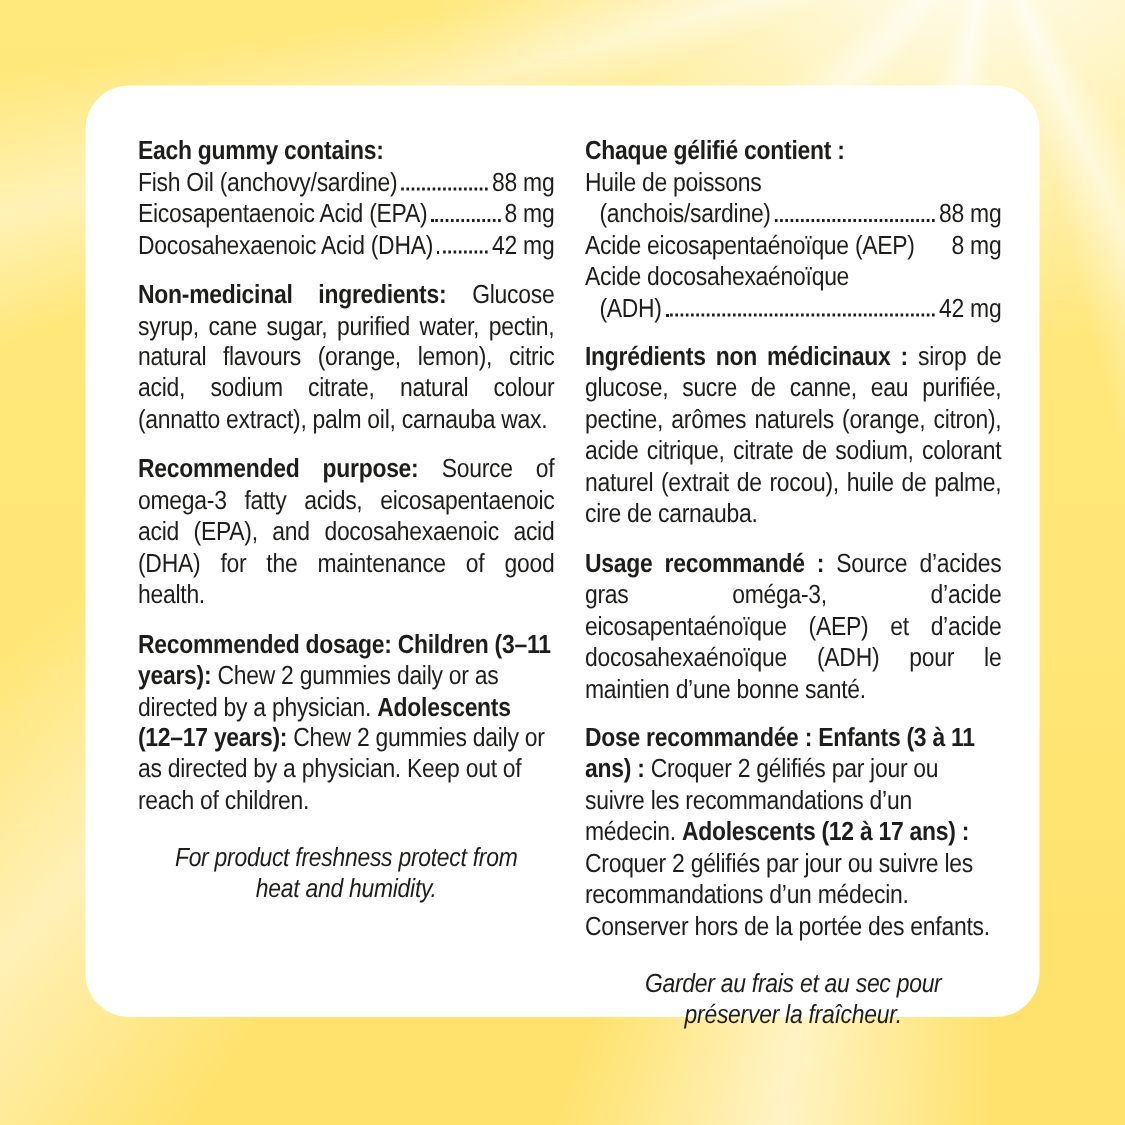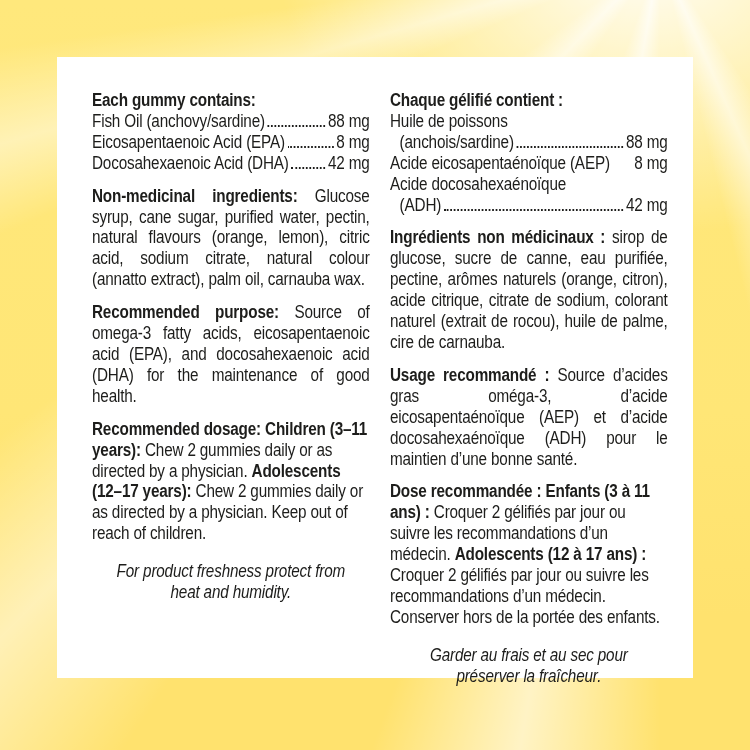--- a/index.html
+++ b/index.html
@@ -30,20 +30,21 @@
         rgba(255,255,255,0.45) 254deg,
         rgba(255,255,255,0) 262deg 360deg),
       radial-gradient(ellipse 72% 55% at 86% -6%, rgba(255,255,255,0.95) 0%, rgba(255,255,255,0) 68%),
       linear-gradient(to bottom, var(--yellow-mid) 0%, #ffe676 55%, var(--yellow-deep) 82%, var(--yellow-deep) 100%);
   }
   .panel {
     position: absolute;
     left: 57px; top: 57px;
     width: 636px; height: 621px;
     background: var(--panel-bg);
+    border-radius: 29px;
   }
   .col {
     position: absolute;
     top: 33px;
     width: 318px;
     font-size: 17.5px;
     line-height: 20.9px;
     letter-spacing: -0.2px;
     transform: scaleX(0.873);
     transform-origin: 0 0;

